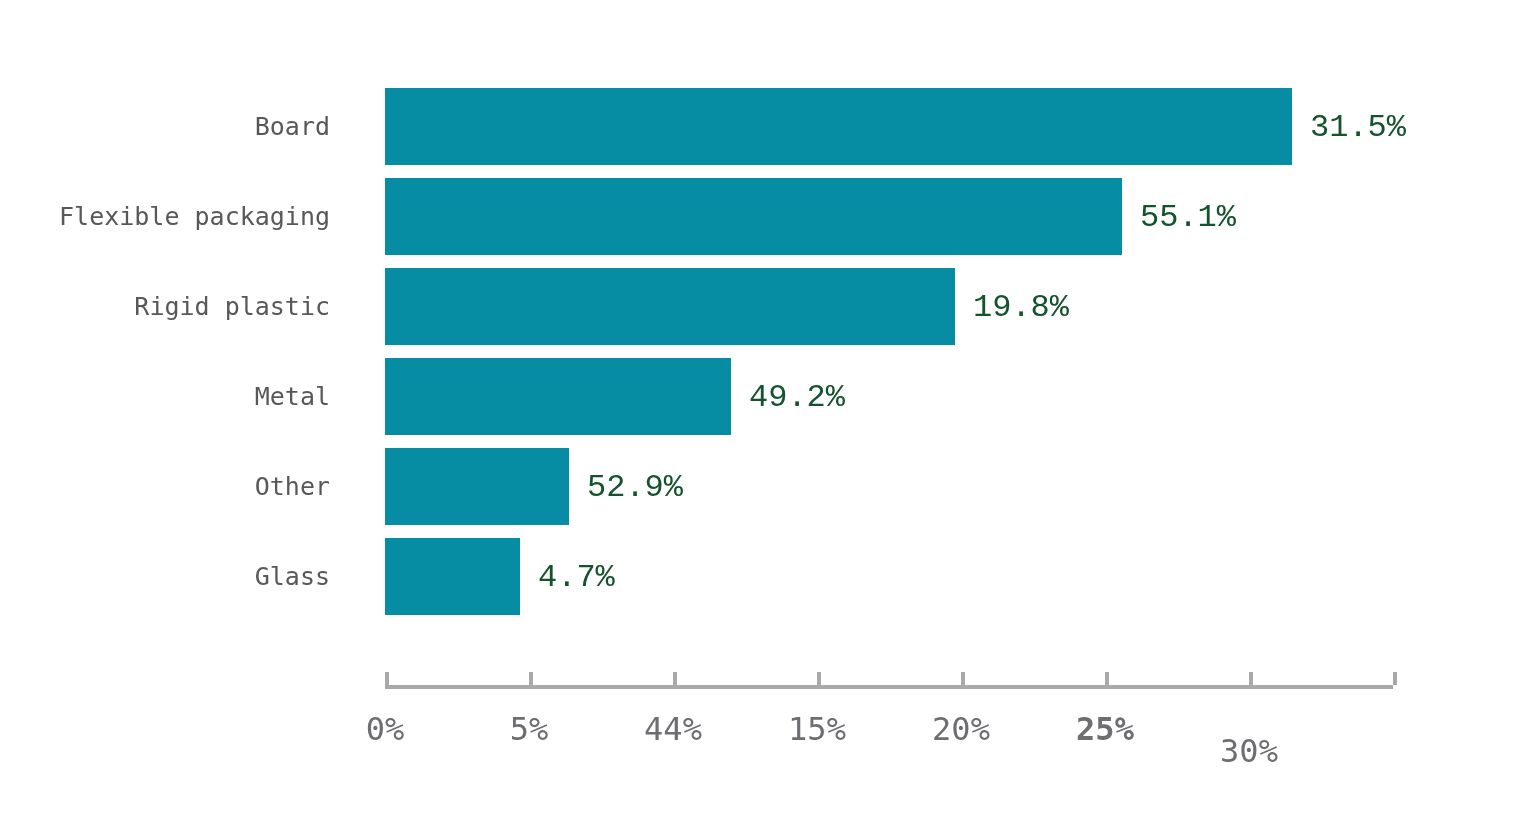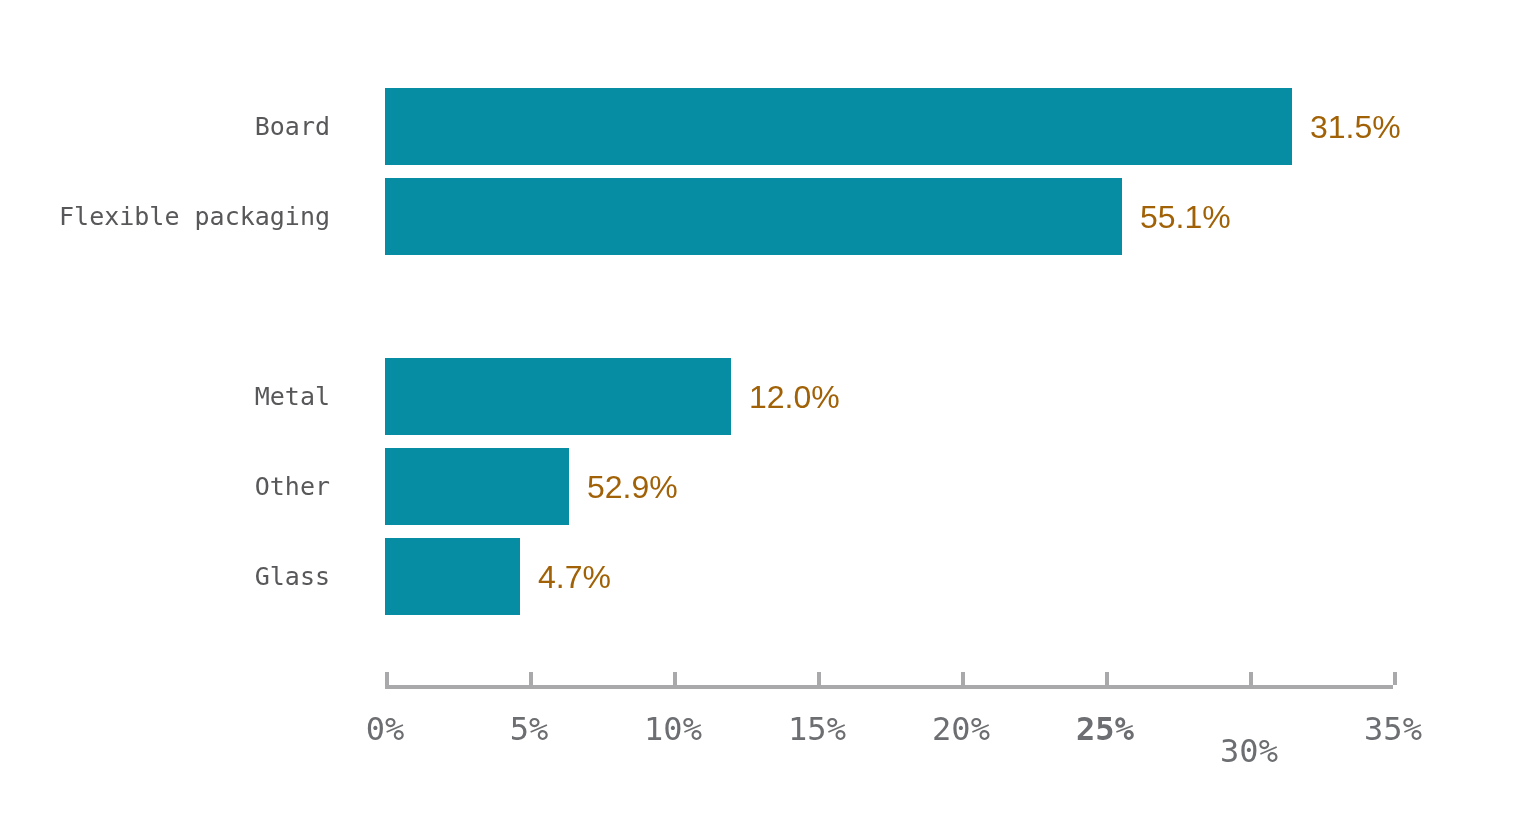--- a/index.html
+++ b/index.html
@@ -43,23 +43,23 @@
     left: 385px;
     top: 0;
     height: 77px;
     background: #068ca3;
   }
   .val-label {
     position: absolute;
     top: 0;
     height: 77px;
     line-height: 79px;
-    font-family: Liberation Sans, sans-serif;
+    font-family: Liberation Mono, monospace;
     font-size: 32px;
-    color: #a16207;
+    color: #14532d;
     white-space: nowrap;
   }
 
   
   #x-axis {
     position: absolute;
     left: 385px;
     top: 685px;
     width: 1008px;
     height: 4px;
@@ -94,25 +94,30 @@
     <div class="bar" style="width: 907px; background: rgb(6, 140, 163);"></div>
     <div class="val-label" style="left:1310px;">31.5%</div>
   </div>
 
   <div class="bar-row" style="top:178px; width:1530px;">
     <div class="cat-label">Flexible packaging</div>
     <div class="bar" style="width: 737px; background: rgb(6, 140, 163);"></div>
     <div class="val-label" style="left:1140px;">55.1%</div>
   </div>
 
+  <div class="bar-row" style="top:268px; width:1530px;">
+    <div class="cat-label">Rigid plastic</div>
+    <div class="bar" style="width: 570px; background: rgb(6, 140, 163);"></div>
+    <div class="val-label" style="left:973px;">19.8%</div>
+  </div>
 
   <div class="bar-row" style="top:358px; width:1530px;">
     <div class="cat-label">Metal</div>
     <div class="bar" style="width: 346px; background: rgb(6, 140, 163);"></div>
-    <div class="val-label" style="left:749px;">12.0%</div>
+    <div class="val-label" style="left:749px;">49.2%</div>
   </div>
 
   <div class="bar-row" style="top:448px; width:1530px;">
     <div class="cat-label">Other</div>
     <div class="bar" style="width: 184px; background: rgb(6, 140, 163);"></div>
     <div class="val-label" style="left:587px;">52.9%</div>
   </div>
 
   <div class="bar-row" style="top:538px; width:1530px;">
     <div class="cat-label">Glass</div>
@@ -126,20 +131,19 @@
     <div class="tick" style="left: 288px; background: rgb(169, 169, 171);"></div>
     <div class="tick" style="left: 432px; background: rgb(169, 169, 171);"></div>
     <div class="tick" style="left: 576px; background: rgb(169, 169, 171);"></div>
     <div class="tick" style="left: 720px; background: rgb(169, 169, 171);"></div>
     <div class="tick" style="left: 864px; background: rgb(169, 169, 171);"></div>
     <div class="tick" style="left: 1008px; background: rgb(169, 169, 171);"></div>
   </div>
 
   <div class="tick-label" style="left:385px;">0%</div>
   <div class="tick-label" style="left:529px;">5%</div>
-  <div class="tick-label" style="left:673px;">10%</div>
+  <div class="tick-label" style="left:673px;">44%</div>
   <div class="tick-label" style="left:817px;">15%</div>
   <div class="tick-label" style="left:961px;">20%</div>
   <div class="tick-label" style="left:1105px;font-weight:bold;">25%</div>
   <div class="tick-label" style="left:1249px;margin-top:22px;">30%</div>
-  <div class="tick-label" style="left:1393px;">35%</div>
 
 </div>
 
 </body></html>

